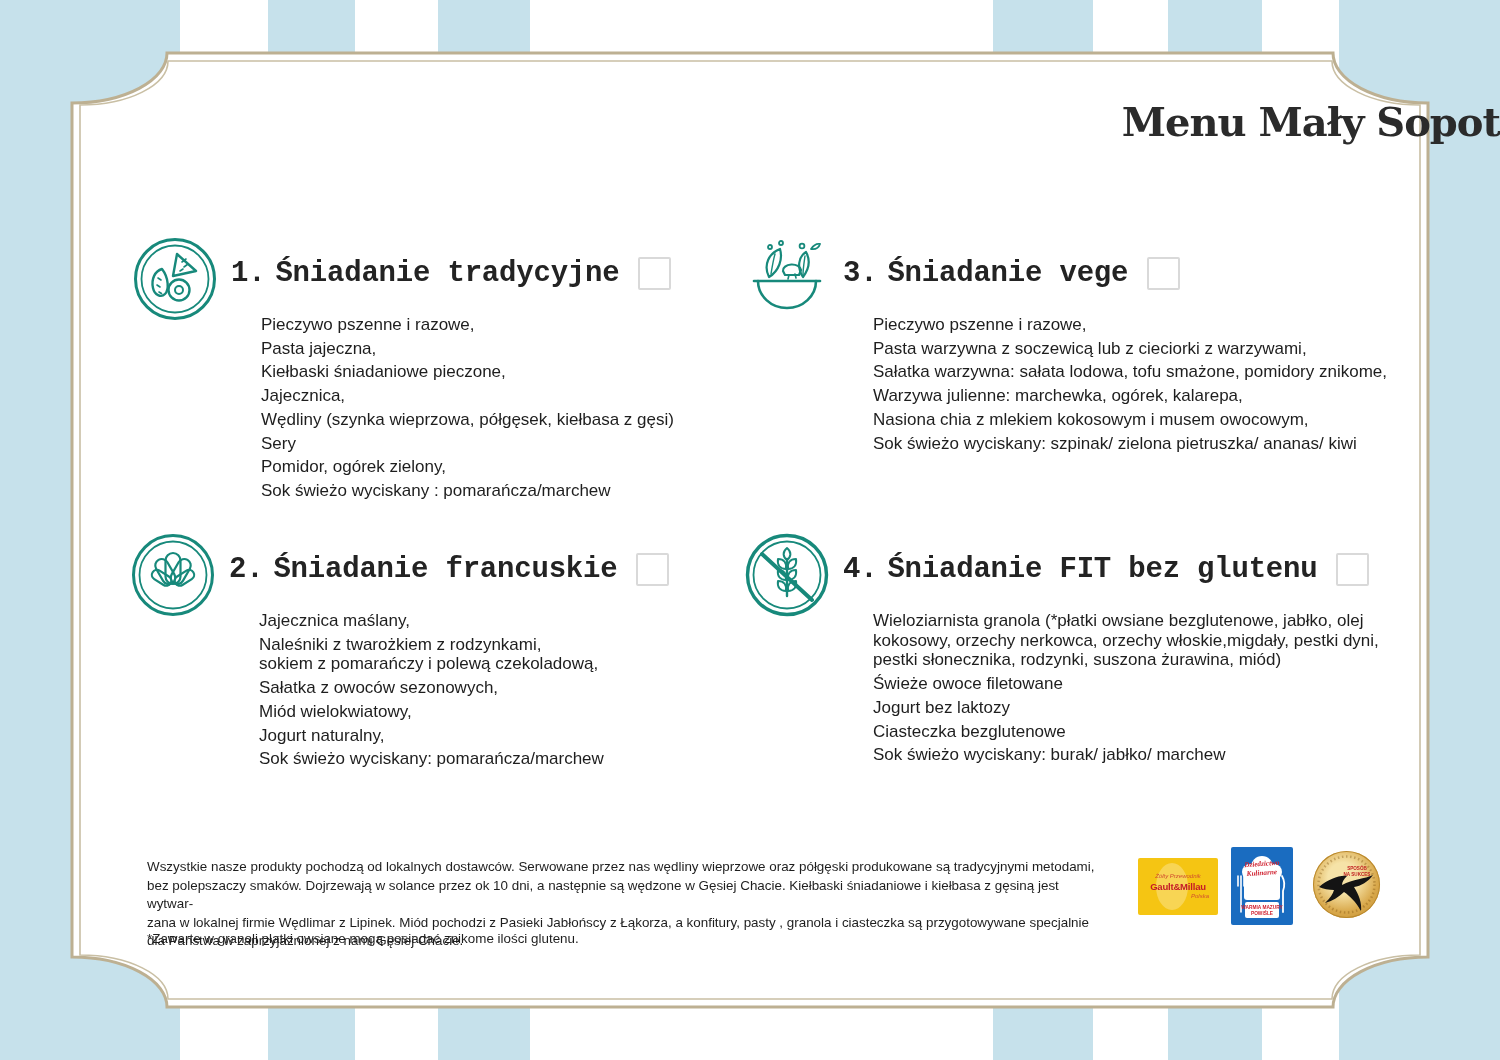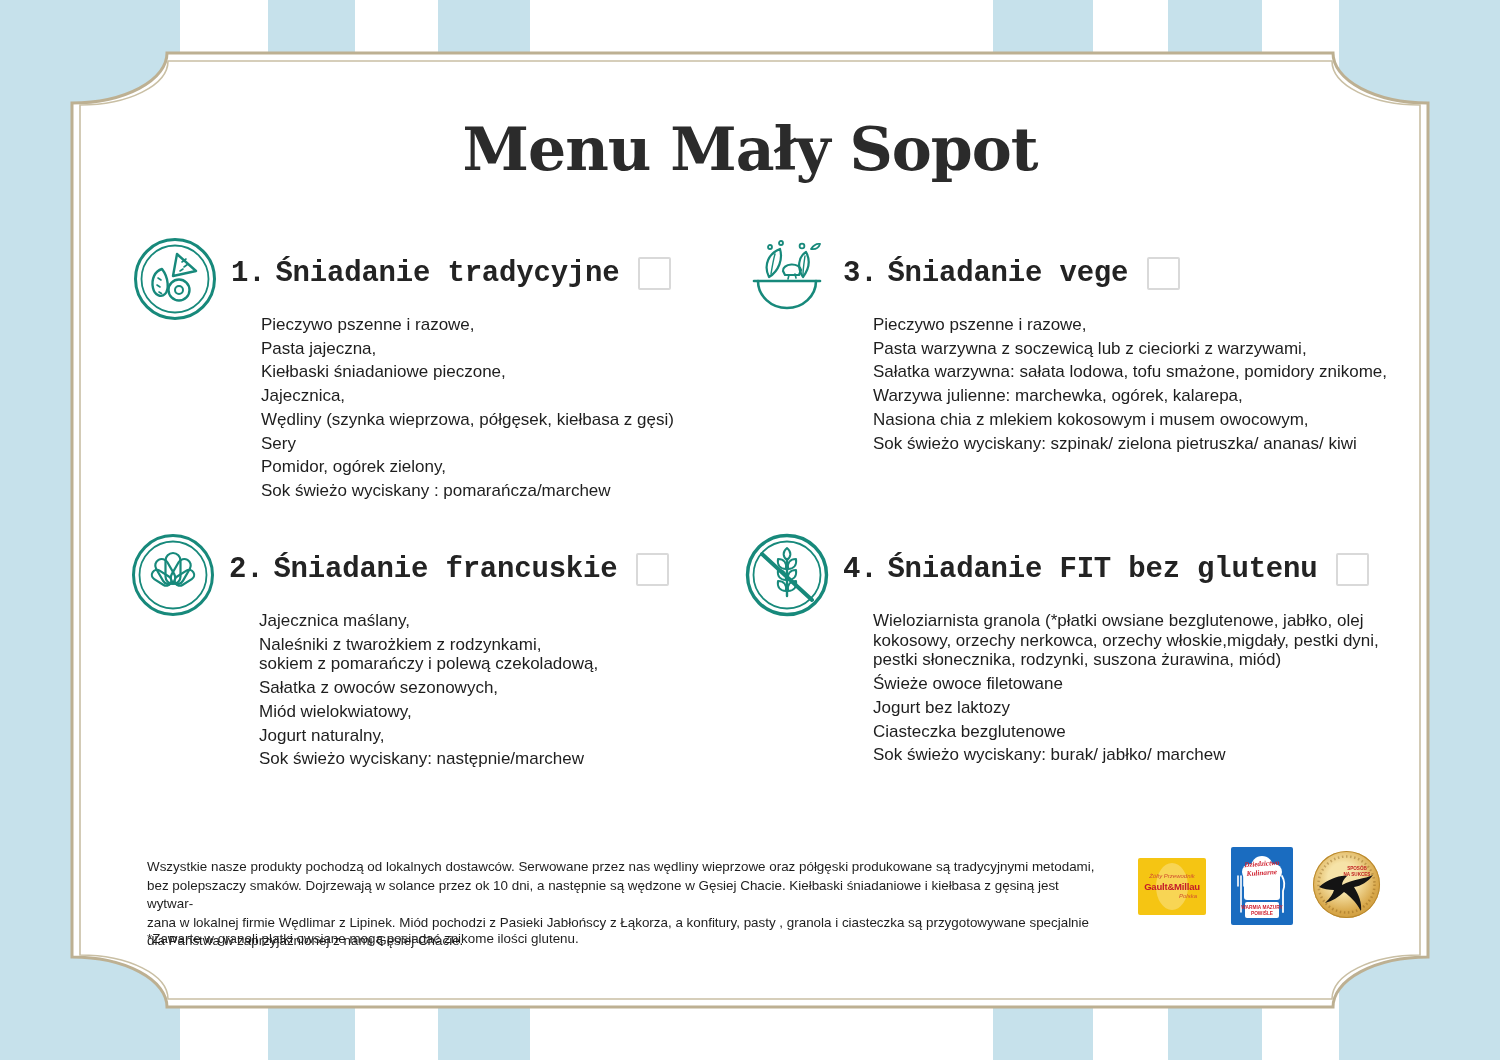--- a/index.html
+++ b/index.html
@@ -9,23 +9,23 @@
     background:linear-gradient(90deg,
       var(--stripe-blue,#c6e1eb) 0 180px,#ffffff 180px 268px,
       var(--stripe-blue,#c6e1eb) 268px 355px,#ffffff 355px 438px,
       var(--stripe-blue,#c6e1eb) 438px 530px,#ffffff 530px 993px,
       var(--stripe-blue,#c6e1eb) 993px 1093px,#ffffff 1093px 1168px,
       var(--stripe-blue,#c6e1eb) 1168px 1262px,#ffffff 1262px 1339px,
       var(--stripe-blue,#c6e1eb) 1339px 1500px);
   }
   .card-svg{position:absolute;left:0;top:0;}
   .page-title{
-    position:absolute;left:0;right:0;top:98px;margin:16px;text-align:center;
+    position:absolute;left:0;right:0;top:98px;margin:0;text-align:right;
     font-family:"DejaVu Serif","Liberation Serif",serif;font-weight:700;
-    font-size:60px;letter-spacing:-1px;color:#2b2b2b;
+    font-size:40px;letter-spacing:-1px;color:#2b2b2b;
   }
   .menu-section{position:absolute;width:620px;}
   .sec-icon{position:absolute;left:0;top:0;width:84px;height:84px;color:var(--accent-teal,#17897b);}
   .sec-icon svg{width:84px;height:84px;display:block;}
   .sec-head{position:absolute;left:98px;top:20px;display:flex;align-items:center;white-space:nowrap;}
   .sec-title{
     margin:0;font-family:Liberation Mono, monospace;font-weight:700;
     font-size:29px;color:#232323;letter-spacing:-0.2px;
   }
   .sec-num{margin-right:10px;}
@@ -38,21 +38,21 @@
   .disclaimer{
     position:absolute;left:147px;top:858px;width:950px;
     font-size:13.4px;line-height:1.38;color:var(--text-dark,#1e1e1e);white-space:pre-line;
   }
   .footnote{
     position:absolute;left:147px;top:931px;width:950px;
     font-size:13.4px;color:var(--text-dark,#1e1e1e);
   }
   .badges{position:absolute;left:1130px;top:843px;width:262px;height:90px;}
   .badge-gault{
-    position:absolute;left:8px;top:15px;width:68px;height:57px;border-radius:2px;
+    position:absolute;left:8px;top:15px;width:80px;height:57px;border-radius:2px;
     background:var(--gault-yellow,#f5c513);overflow:hidden;
   }
   .badge-gault .ghost{
     position:absolute;left:18px;top:5px;width:32px;height:47px;border-radius:50%;
     background:rgba(255,255,255,0.28);
   }
   .badge-gault .g-top{position:absolute;left:0;top:15px;width:100%;text-align:center;
     font-size:6px;font-style:italic;color:#d2502f;}
   .badge-gault .g-main{position:absolute;left:0;top:23px;width:100%;text-align:center;
     font-size:9.5px;font-weight:bold;color:var(--logo-red,#c41929);letter-spacing:-0.2px;}
@@ -129,21 +129,21 @@
       <h2 class="sec-title"><span class="sec-num">2.</span><span class="sec-name">Śniadanie francuskie</span></h2>
       <span class="checkbox"></span>
     </div>
     <div class="sec-items">
           <div class="menu-item">Jajecznica maślany,</div>
           <div class="menu-item">Naleśniki z twarożkiem z rodzynkami,
 sokiem z pomarańczy i polewą czekoladową,</div>
           <div class="menu-item">Sałatka z owoców sezonowych,</div>
           <div class="menu-item">Miód wielokwiatowy,</div>
           <div class="menu-item">Jogurt naturalny,</div>
-          <div class="menu-item">Sok świeżo wyciskany: następnie/marchew</div>
+          <div class="menu-item">Sok świeżo wyciskany: pomarańcza/marchew</div>
         </div>
   </section>
       <section class="menu-section" style="left: 745px; top: 237px;">
     <span class="sec-icon">
           <svg viewBox="0 0 84 84" fill="none" stroke="currentColor" stroke-linecap="round" stroke-linejoin="round">
             <path d="M13,44 a29,27 0 0 0 58,0" stroke-width="2.6"></path>
             <path d="M9,44 H75" stroke-width="2.6"></path>
             <path d="M24,40 C18,28 24,16 35,12 C38,22 34,34 24,40 Z" stroke-width="2.2"></path>
             <path d="M30,17 C28,24 27,31 26,37" stroke-width="1.4"></path>
             <path d="M38,34 a9,6 0 0 1 18,-1 l-2,5 -14,0 z" stroke-width="2.2"></path>

